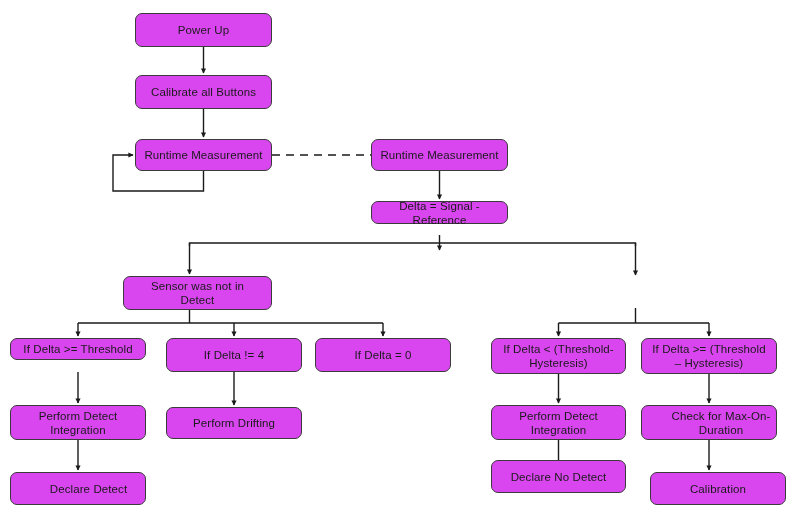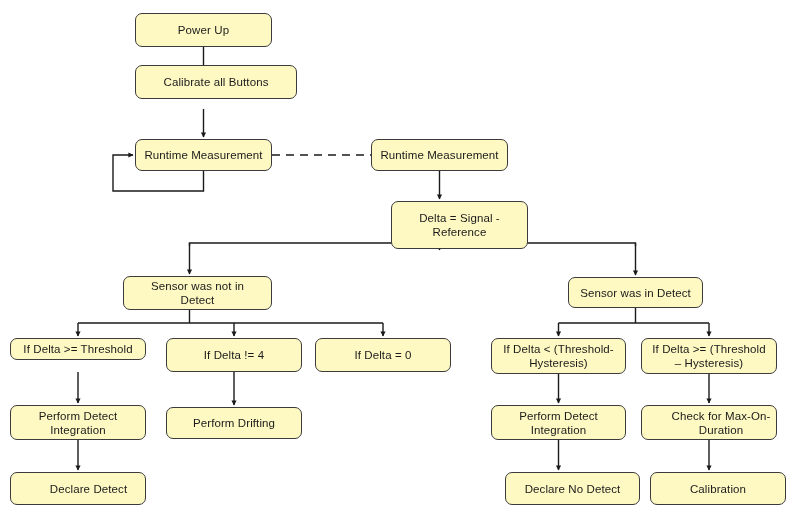--- a/index.html
+++ b/index.html
@@ -21,21 +21,21 @@
     position: absolute;
     left: 0;
     top: 0;
     width: 792px;
     height: 521px;
     pointer-events: none;
   }
   .node {
     position: absolute;
     box-sizing: border-box;
-    background: #fef9c3;
+    background: #d946ef;
     border: 1.4px solid #3b3b3b;
     border-radius: 7px;
     display: flex;
     align-items: center;
     justify-content: center;
     text-align: center;
     color: #1a1a1a;
     font-size: 11.5px;
     line-height: 14px;
     letter-spacing: 0.1px;
@@ -88,39 +88,38 @@
       <line x1="558.5" y1="374" x2="558.5" y2="403" marker-end="url(#arrowhead)"></line>
       <line x1="709" y1="374" x2="709" y2="403" marker-end="url(#arrowhead)"></line>
 
       <line x1="78" y1="440" x2="78" y2="470" marker-end="url(#arrowhead)"></line>
       <line x1="558.5" y1="440" x2="558.5" y2="470" marker-end="url(#arrowhead)"></line>
       <line x1="709" y1="440" x2="709" y2="470" marker-end="url(#arrowhead)"></line>
     </g>
   </svg>
 
   <div class="node" style="left: 135px; top: 13px; width: 137px; height: 34px;">Power Up</div>
-  <div class="node" style="left: 135px; top: 65px; width: 162px; height: 34px;">Calibrate all Buttons</div>
+  <div class="node" style="left: 135px; top: 75px; width: 137px; height: 34px;">Calibrate all Buttons</div>
   <div class="node" style="left: 135px; top: 139px; width: 137px; height: 32px;">Runtime Measurement</div>
   <div class="node" style="left: 371px; top: 139px; width: 137px; height: 32px;">Runtime Measurement</div>
-  <div class="node" style="left: 391px; top: 201px; width: 137px; height: 48px;">Delta = Signal -
+  <div class="node" style="left: 371px; top: 201px; width: 137px; height: 23px;">Delta = Signal -
 Reference</div>
   <div class="node" style="left: 123px; top: 276px; width: 149px; height: 34px;">Sensor was not in
 Detect</div>
-  <div class="node" style="left: 568px; top: 277px; width: 135px; height: 31px;">Sensor was in Detect</div>
   <div class="node" style="left: 10px; top: 338px; width: 136px; height: 22px;">If Delta &gt;= Threshold</div>
   <div class="node" style="left: 166px; top: 338px; width: 136px; height: 34px;">If Delta != 4</div>
   <div class="node" style="left: 315px; top: 338px; width: 136px; height: 34px;">If Delta = 0</div>
   <div class="node" style="left: 491px; top: 338px; width: 135px; height: 36px;">If Delta &lt; (Threshold-
 Hysteresis)</div>
   <div class="node" style="left: 641px; top: 338px; width: 136px; height: 36px;">If Delta &gt;= (Threshold
 – Hysteresis)</div>
   <div class="node" style="left: 10px; top: 405px; width: 136px; height: 35px;">Perform Detect
 Integration</div>
   <div class="node" style="left: 166px; top: 407px; width: 136px; height: 32px;">Perform Drifting</div>
   <div class="node" style="left: 491px; top: 405px; width: 135px; height: 35px;">Perform Detect
 Integration</div>
   <div class="node" style="left: 641px; top: 405px; width: 136px; height: 35px; padding-left: 28px;">Check for Max-On-
 Duration</div>
   <div class="node" style="left: 10px; top: 472px; width: 136px; height: 33px; padding-left: 25px;">Declare Detect</div>
-  <div class="node" style="left: 491px; top: 472px; width: 135px; height: 33px; margin-left: 14px;">Declare No Detect</div>
+  <div class="node" style="left: 491px; top: 460px; width: 135px; height: 33px;">Declare No Detect</div>
   <div class="node" style="left: 650px; top: 472px; width: 136px; height: 33px;">Calibration</div>
 
 </div>
 
 </body></html>

